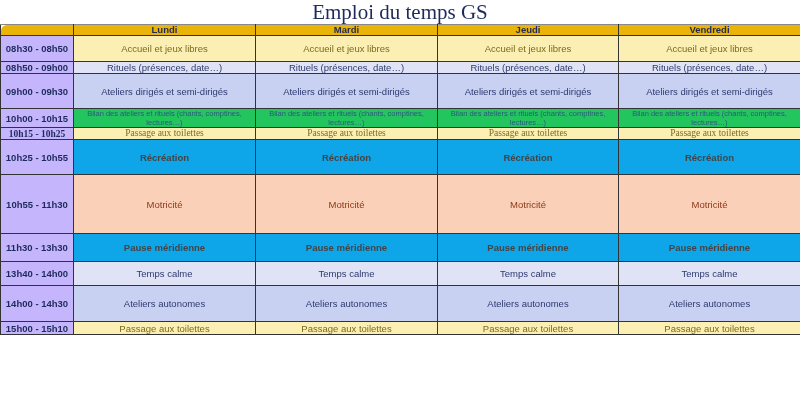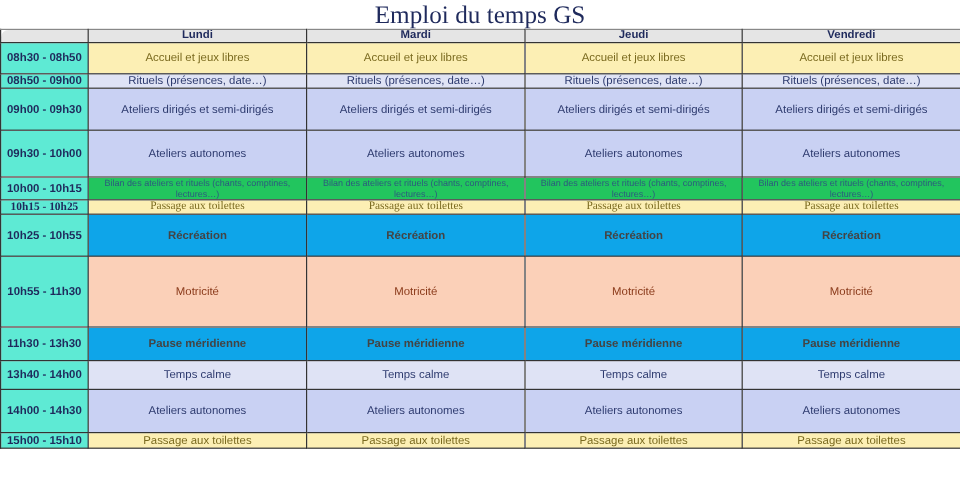--- a/index.html
+++ b/index.html
@@ -1,22 +1,22 @@
 <!DOCTYPE html>
 <html><head>
   <meta charset="utf-8">
   <style>
     html, body { margin:0; padding:0; background:#ffffff; }
     body { width:800px; height:400px; overflow:hidden; position:relative; font-family:"Liberation Sans", sans-serif; }
     .title { position:absolute; left:0; top:0; width:800px; height:24px; text-align:center; font-family:"Liberation Serif", serif; font-size:21px; color:#1f2a5c; line-height:24px; }
     .grid { position:absolute; left:0; top:24px; width:800px; border-collapse:collapse; table-layout:fixed; }
     .grid td, .grid th { border:1px solid #333; padding:0; text-align:center; vertical-align:middle; overflow:hidden; }
-    .grid th { background:#e5e5e5; color:#1f2a5c; font-size:9.5px; font-weight:bold; height:10px; line-height:10px; border-top:1px solid #888; }
+    .grid th { background:#eab308; color:#1f2a5c; font-size:9.5px; font-weight:bold; height:10px; line-height:10px; border-top:1px solid #888; }
     .grid th.corner { border-top-left-radius:6px; }
-    .time { background:#5eead4; color:#1f2a5c; font-weight:bold; font-size:9.5px; }
+    .time { background:#c4b5fd; color:#1f2a5c; font-weight:bold; font-size:9.5px; }
     .cell { font-size:9.5px; line-height:11px; }
     .small { font-size:7.5px; line-height:9px; }
     .c-yellow { background:#fcefb4; color:#7a6a1f; }
     .c-lavender { background:#dfe3f5; color:#2d3a6e; }
     .c-blue { background:#c9d1f3; color:#2d3a6e; }
     .c-cyan { background:#22c55e; color:#2d5a7e; }
     .c-white { background:#0ea5e9; color:#444;font-weight:bold; }
     .c-orange { background:#fbd0b8; color:#8a3a1a; }
   </style>
 </head>
@@ -55,27 +55,20 @@
         <td class="cell c-lavender">Rituels (présences, date…)</td>
         <td class="cell c-lavender">Rituels (présences, date…)</td>
         <td class="cell c-lavender">Rituels (présences, date…)</td>
       </tr>
       <tr style="height: 35px;">
         <td class="time">09h00 - 09h30</td>
         <td class="cell c-blue">Ateliers dirigés et semi-dirigés</td>
         <td class="cell c-blue">Ateliers dirigés et semi-dirigés</td>
         <td class="cell c-blue">Ateliers dirigés et semi-dirigés</td>
         <td class="cell c-blue">Ateliers dirigés et semi-dirigés</td>
-      </tr>
-      <tr style="height: 39px;">
-        <td class="time">09h30 - 10h00</td>
-        <td class="cell c-blue">Ateliers autonomes</td>
-        <td class="cell c-blue">Ateliers autonomes</td>
-        <td class="cell c-blue">Ateliers autonomes</td>
-        <td class="cell c-blue">Ateliers autonomes</td>
       </tr>
       <tr style="height: 17px;">
         <td class="time">10h00 - 10h15</td>
         <td class="cell c-cyan small">Bilan des ateliers et rituels (chants, comptines, lectures…)</td>
         <td class="cell c-cyan small">Bilan des ateliers et rituels (chants, comptines, lectures…)</td>
         <td class="cell c-cyan small">Bilan des ateliers et rituels (chants, comptines, lectures…)</td>
         <td class="cell c-cyan small">Bilan des ateliers et rituels (chants, comptines, lectures…)</td>
       </tr>
       <tr style="height: 12px; font-family: Liberation Serif, serif;">
         <td class="time">10h15 - 10h25</td>

